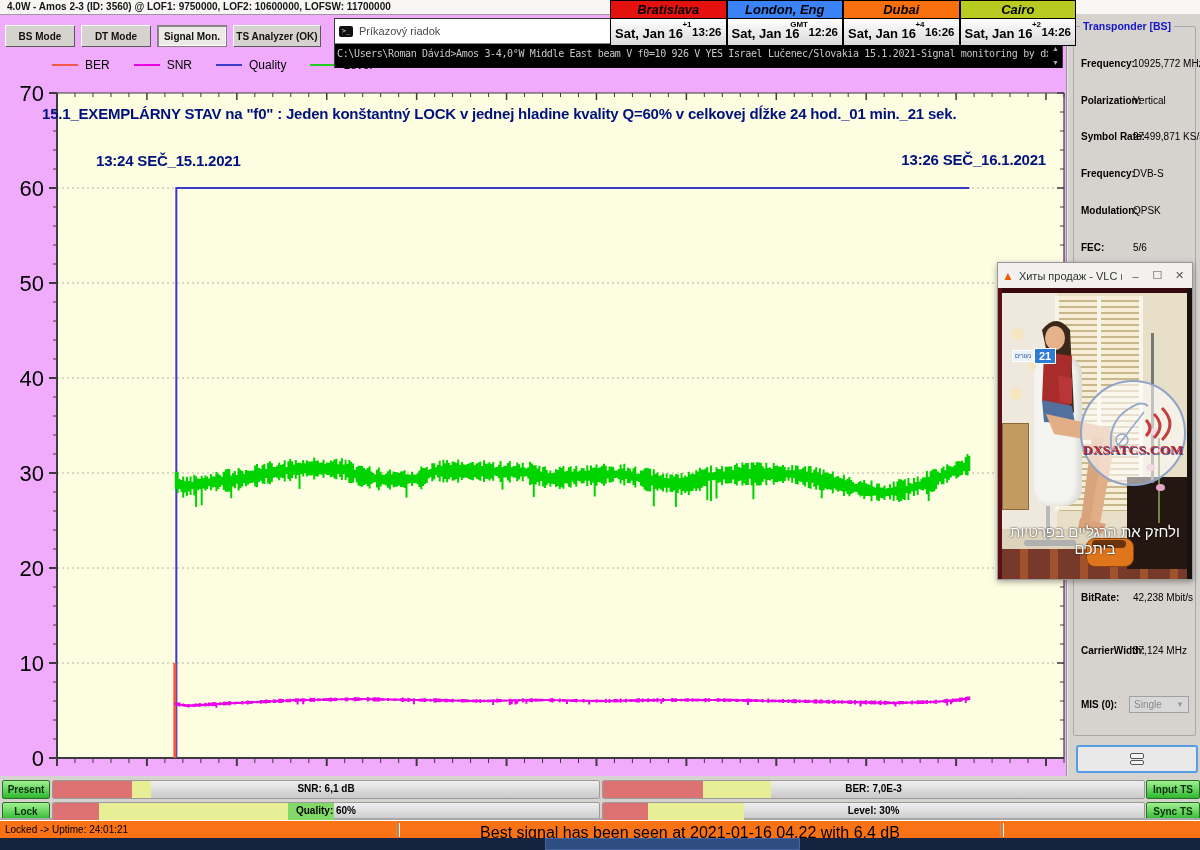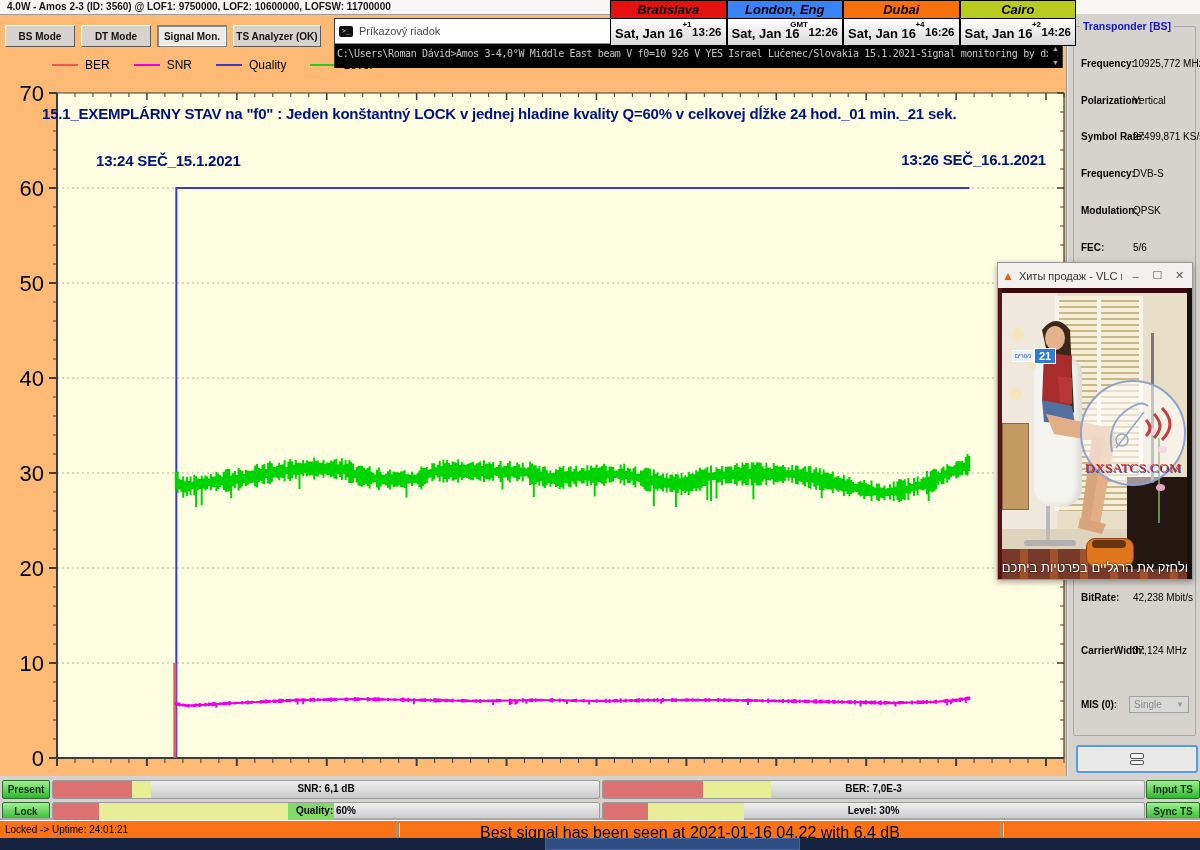--- a/index.html
+++ b/index.html
@@ -1,21 +1,21 @@
 <!DOCTYPE html>
 <html><head>
 <meta charset="utf-8">
 <style>
   html,body{margin:0;padding:0;background:#fff;}
   #app{position:relative;width:1200px;height:850px;overflow:hidden;
        font-family:"Liberation Sans",sans-serif;background:#f7f6f4;-webkit-font-smoothing:antialiased;}
   
   .desktop-title{position:absolute;left:7px;top:1px;font-size:10px;font-weight:bold;color:#151515;white-space:nowrap;}
   
-  .main-window{position:absolute;left:0;top:14px;width:1066px;height:806px;background:#fdba74;border-top:1px solid #9a9a9a;}
+  .main-window{position:absolute;left:0;top:14px;width:1066px;height:806px;background:#f0abfc;border-top:1px solid #9a9a9a;}
   .mode-row{position:absolute;left:5px;top:10px;display:flex;gap:6px;}
   .mode-btn{width:68px;height:20px;background:#d6d3ce;border:1px solid #555;
             border-top-color:#fff;border-left-color:#fff;border-right-color:#5a5a5a;border-bottom-color:#5a5a5a;
             font-size:10px;font-weight:bold;color:#111;display:flex;align-items:center;justify-content:center;white-space:nowrap;}
   .mode-btn.pressed{background:#eceae6;border:1px solid #808080;box-shadow:inset 1px 1px 0 #888, inset -1px -1px 0 #fff;}
   .mode-btn.wide{width:86px;}
   .legend-row{position:absolute;left:52px;top:42px;display:flex;gap:24px;align-items:center;height:16px;}
   .legend-item{display:flex;align-items:center;gap:7px;font-size:12px;color:#000;}
   .legend-line{width:26px;height:0;border-top:2px solid;}
   #chart-svg{position:absolute;left:0;top:46px;}
@@ -82,23 +82,23 @@
   .v-chair-base{position:absolute;left:48px;top:218px;width:4px;height:38px;background:#b9b9b9;}
   .v-chair-star{position:absolute;left:26px;top:252px;width:52px;height:6px;background:#b0b0b0;border-radius:3px;}
   .v-woman{position:absolute;left:30px;top:28px;}
   .v-spa{position:absolute;left:88px;top:250px;width:46px;height:27px;background:#e0761c;border-radius:9px;border:1px solid #8a4310;}
   .v-spa-top{position:absolute;left:94px;top:252px;width:34px;height:8px;background:#6b3410;border-radius:4px;}
   .v-badge{position:absolute;left:14px;top:60px;display:flex;align-items:center;}
   .v-badge-num{background:#2d7bd4;color:#fff;font-weight:bold;font-size:11px;padding:1px 4px;border:1px solid #fff;}
   .v-badge-he{background:#e9f2fb;color:#1a4a8a;font-size:6px;padding:2px 2px;border:1px solid #fff;}
   .v-watermark{position:absolute;left:82px;top:92px;width:106px;height:106px;border:2px solid #8fa3c8;border-radius:50%;
                background:rgba(255,255,255,0.55);box-sizing:border-box;}
-  .v-wm-text{position:absolute;left:0;right:0;bottom:8px;text-align:center;font-family:"Liberation Serif",serif;
-             font-weight:normal;font-size:13.5px;color:#c22a2a;text-shadow:1px 1px 0 #35418e;letter-spacing:0.2px;}
-  .v-subtitle{position:absolute;left:0;right:0;bottom:4px;text-align:center;color:#fff;font-size:13px;text-shadow:0 0 2px #000;}
+  .v-wm-text{position:absolute;left:0;right:0;bottom:26px;text-align:center;font-family:"Liberation Serif",serif;
+             font-weight:bold;font-size:13.5px;color:#c22a2a;text-shadow:1px 1px 0 #35418e;letter-spacing:0.2px;}
+  .v-subtitle{position:absolute;left:0;right:0;bottom:22px;text-align:center;color:#fff;font-size:15px;text-shadow:0 0 2px #000;}
   
   .bars-area{position:absolute;left:0;top:776px;width:1200px;height:44px;background:#d6d3ce;}
   .sig-btn{position:absolute;width:46px;height:17px;background:linear-gradient(#a2f092,#2eb82e);border:1px solid #2a6e2a;border-radius:2px;
            font-size:10px;font-weight:bold;color:#083008;display:flex;align-items:center;justify-content:center;}
   .bar{position:absolute;height:17px;background:linear-gradient(#efefef,#c9c9c9);border:1px solid #9a9a9a;border-radius:2px;overflow:hidden;}
   .bar .seg{position:absolute;left:0;top:0;bottom:0;}
   .bar .bar-label{position:absolute;left:0;right:0;top:2px;text-align:center;font-size:10px;font-weight:bold;color:#000;z-index:50;}
   
   .statusbar{position:absolute;left:0;top:820px;width:1200px;height:18px;background:#f97316;border-top:1px solid #fff;box-shadow:0 -2px 0 #a8a8a8;}
   .status-left{position:absolute;left:5px;top:3px;font-size:10px;color:#000;}

